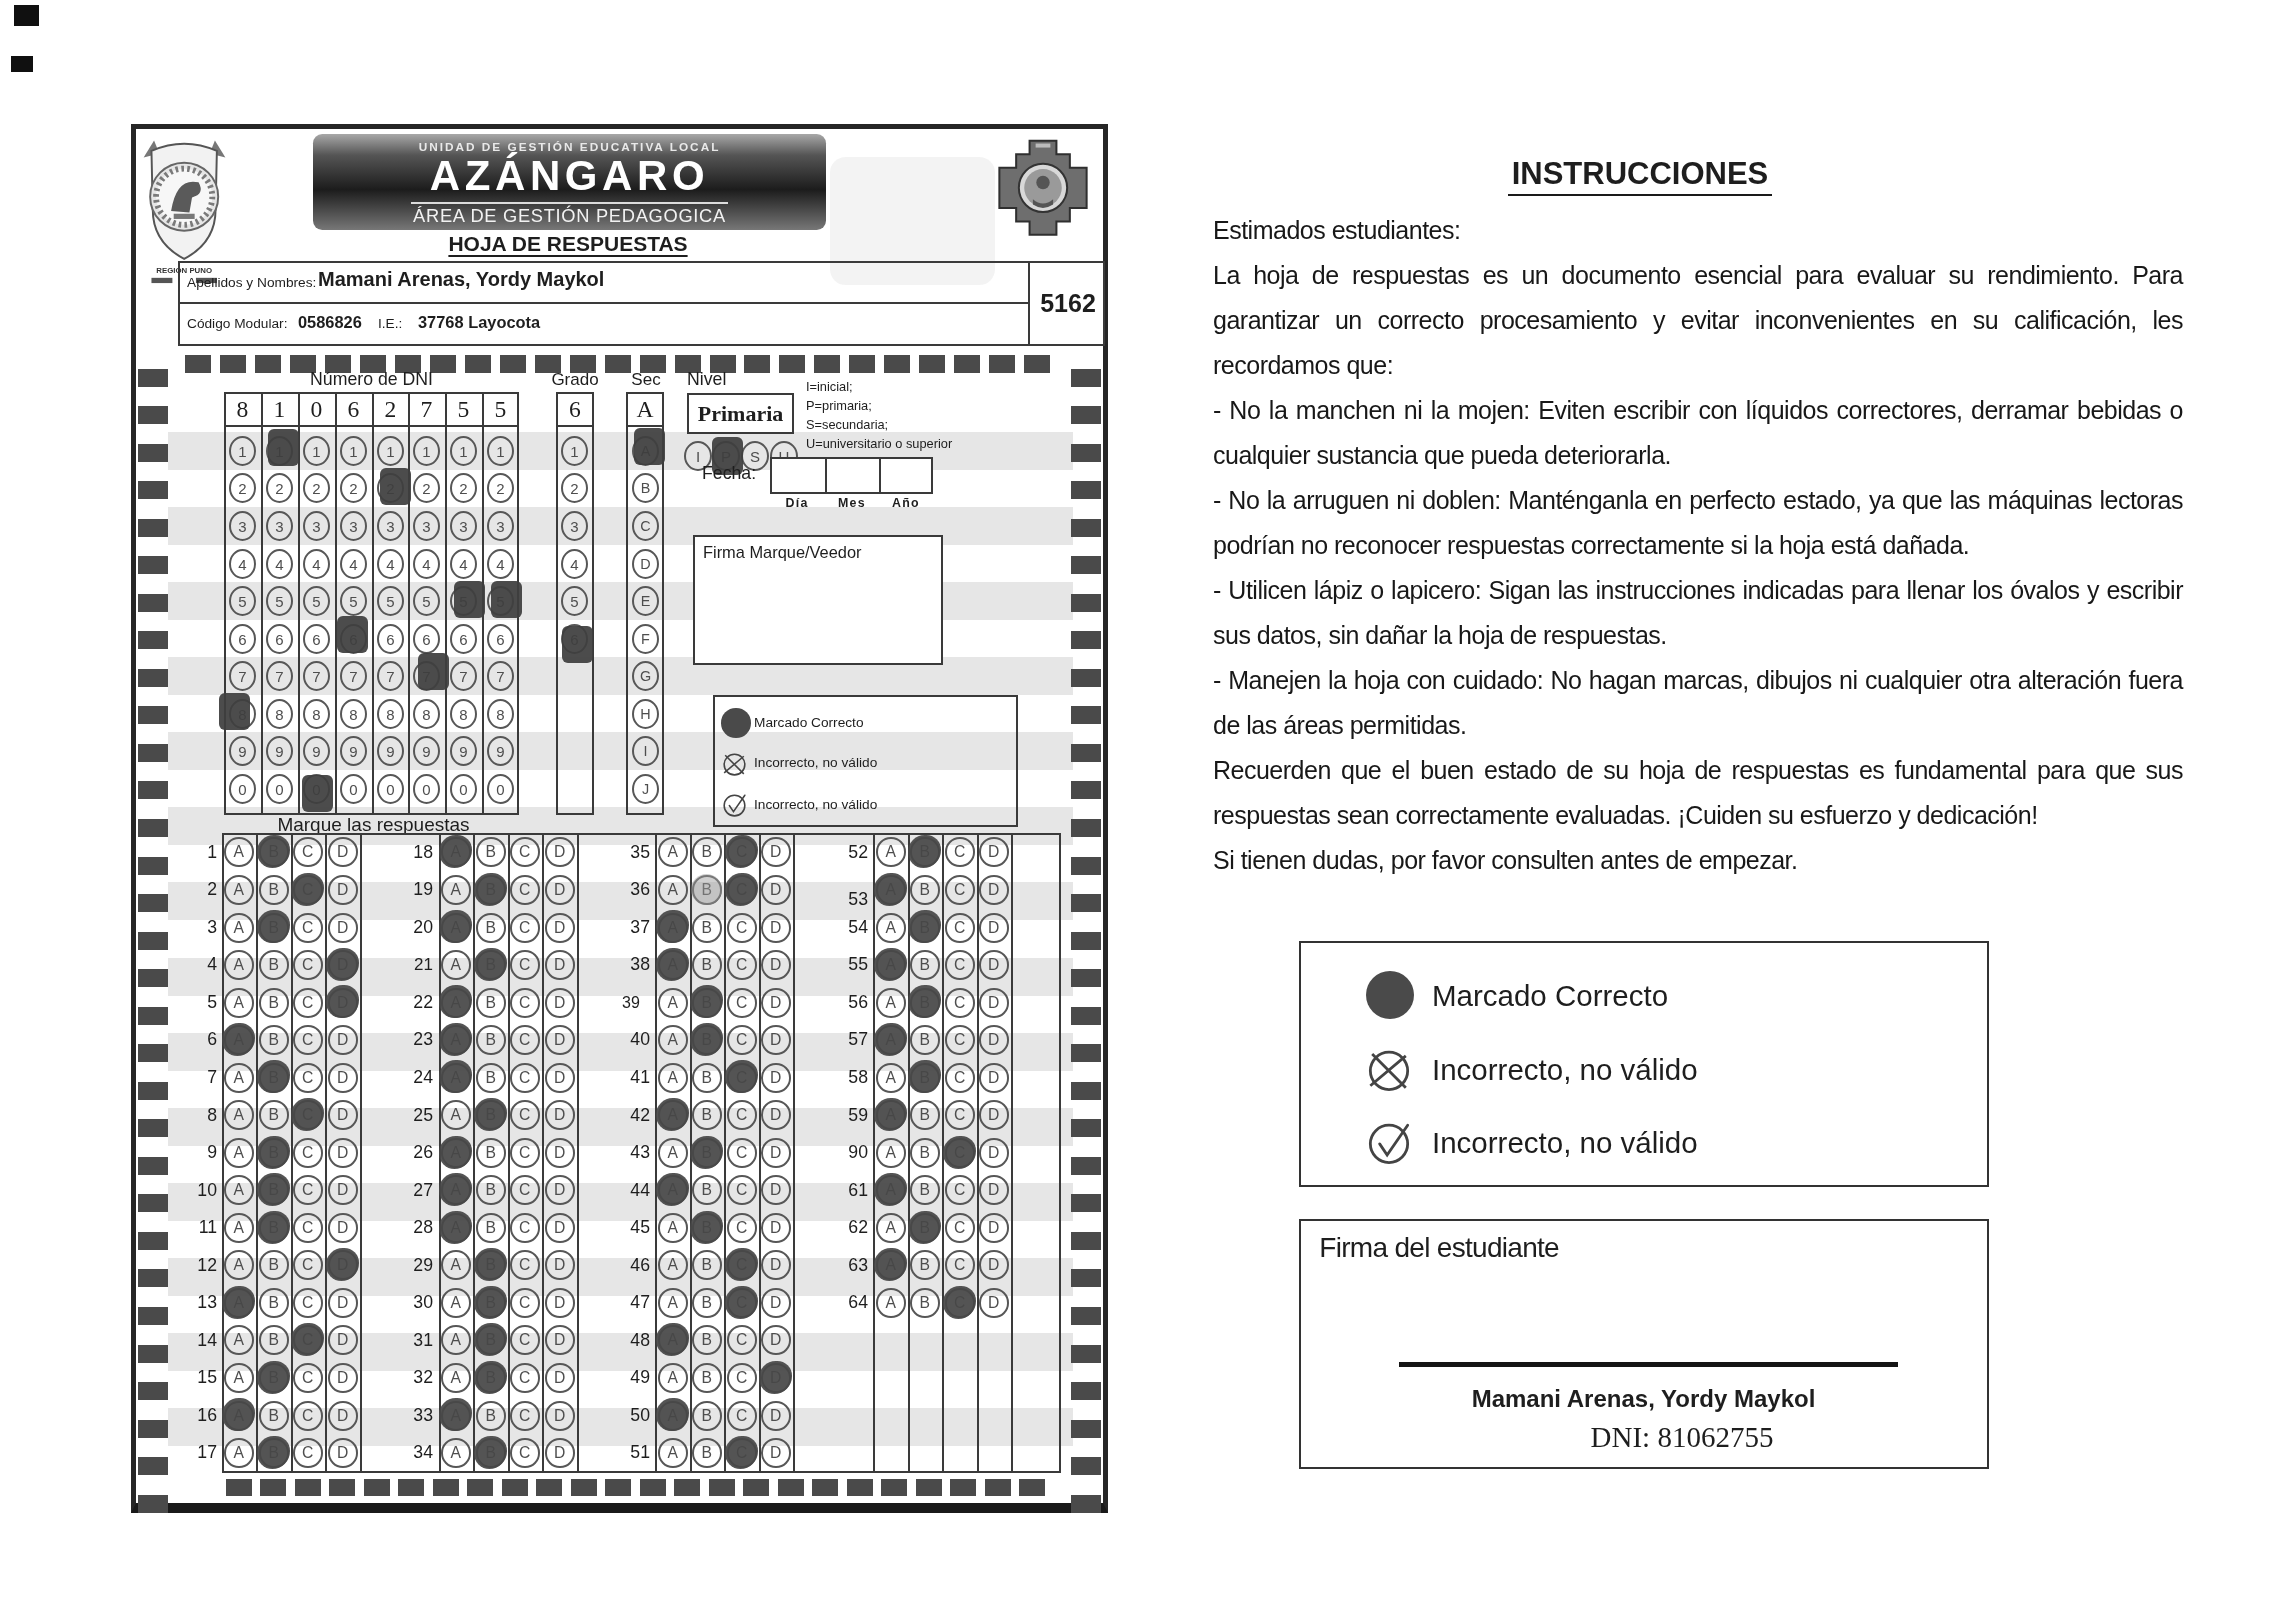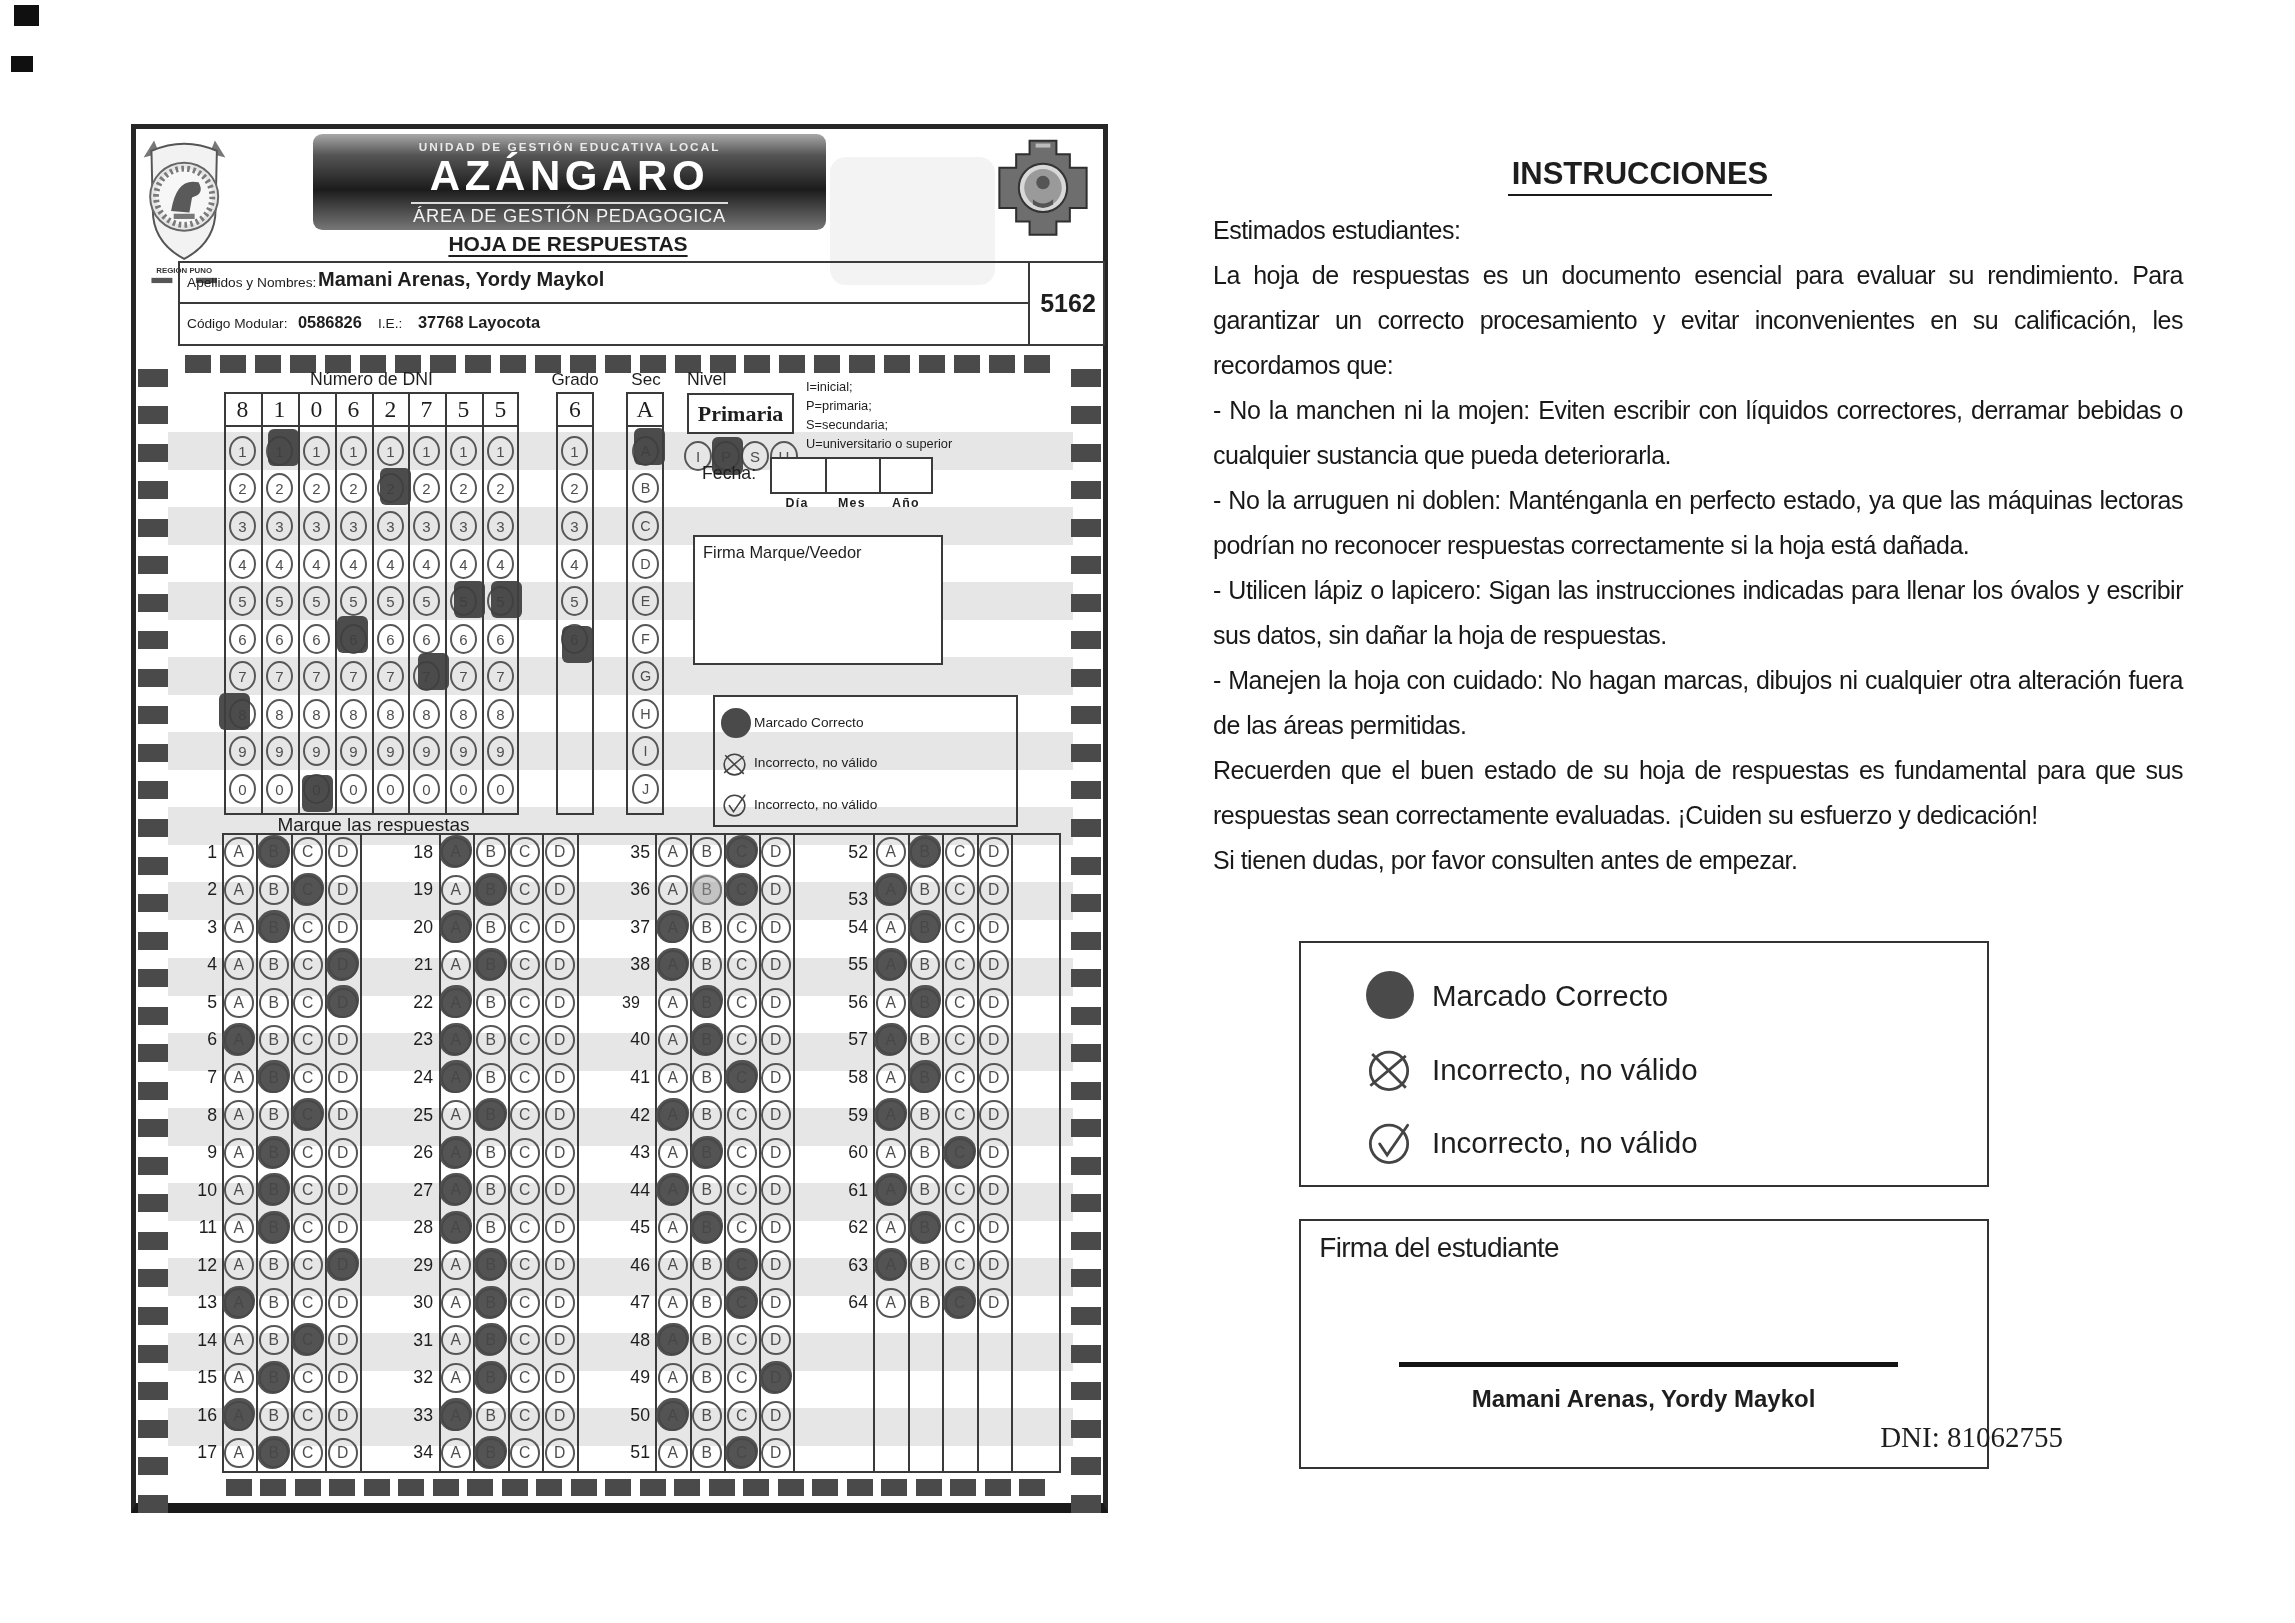--- a/index.html
+++ b/index.html
@@ -68,21 +68,21 @@
       </div>
       <div class="abs " style="left: 131px; top: 35px; width: 524px; height: 35px; font-size: 29.5px; line-height: 35px;">Marcado Correcto</div>
       <div class="abs " style="left: 131px; top: 109px; width: 524px; height: 35px; font-size: 29.5px; line-height: 35px;">Incorrecto, no válido</div>
       <div class="abs " style="left: 131px; top: 182px; width: 524px; height: 35px; font-size: 29.5px; line-height: 35px;">Incorrecto, no válido</div>
     </div>
 
   <div class="abs rbox" style="left:1299px;top:1219px;width:690px;height:250px;">
     <div class="abs" style="left:18.3px;top:10.5px;font-size:28px;letter-spacing:-0.7px;">Firma  del estudiante</div>
     <div class="abs sigline" style="left:98px;top:141px;width:499px;height:4.6px;"></div>
     <div class="abs b" style="left:0;top:164px;width:685px;text-align:center;font-size:24px;">Mamani Arenas, Yordy Maykol</div>
-    <div class="abs ser" style="left:0;top:200px;width:762px;text-align:right;font-size:29px;">DNI: 81062755</div>
+    <div class="abs ser" style="left:0;top:200px;width:762px;text-align:center;font-size:29px;">DNI: 81062755</div>
   </div>
 
 <div class="abs ink" style="left: 14.4px; top: 5.2px; width: 25px; height: 21px;"></div>
     <div class="abs ink" style="left: 10.5px; top: 56px; width: 22px; height: 15.7px;"></div>
     <div class="abs frame" style="left: 131px; top: 124px; width: 977px; height: 1389px;"></div>
     <div class="abs stripe" style="left: 168px; top: 432px; width: 905px; height: 38px;"></div>
     <div class="abs stripe" style="left: 168px; top: 507px; width: 905px; height: 38px;"></div>
     <div class="abs stripe" style="left: 168px; top: 582px; width: 905px; height: 38px;"></div>
     <div class="abs stripe" style="left: 168px; top: 657px; width: 905px; height: 38px;"></div>
     <div class="abs stripe" style="left: 168px; top: 732px; width: 905px; height: 38px;"></div>
@@ -786,21 +786,21 @@
     <div class="abs bub" style="left: 910px; top: 1063px; width: 29.5px; height: 29.5px; font-size: 15.7px;">B</div>
     <div class="abs bub" style="left: 945px; top: 1063px; width: 29.5px; height: 29.5px; font-size: 15.7px;">C</div>
     <div class="abs bub" style="left: 979px; top: 1063px; width: 29.5px; height: 29.5px; font-size: 15.7px;">D</div>
     <div class="abs dot" style="left: 908px; top: 1060px; width: 33px; height: 33px;"></div>
     <div class="abs " style="left: 830px; top: 1105px; width: 38px; height: 21px; font-size: 17.7px; line-height: 21px; text-align: right;">59</div>
     <div class="abs bub" style="left: 876px; top: 1100px; width: 29.5px; height: 29.5px; font-size: 15.7px;">A</div>
     <div class="abs bub" style="left: 910px; top: 1100px; width: 29.5px; height: 29.5px; font-size: 15.7px;">B</div>
     <div class="abs bub" style="left: 945px; top: 1100px; width: 29.5px; height: 29.5px; font-size: 15.7px;">C</div>
     <div class="abs bub" style="left: 979px; top: 1100px; width: 29.5px; height: 29.5px; font-size: 15.7px;">D</div>
     <div class="abs dot" style="left: 874px; top: 1098px; width: 33px; height: 33px;"></div>
-    <div class="abs " style="left: 830px; top: 1142px; width: 38px; height: 21px; font-size: 17.7px; line-height: 21px; text-align: right;">60</div>
+    <div class="abs " style="left: 830px; top: 1142px; width: 38px; height: 21px; font-size: 17.7px; line-height: 21px; text-align: right;">90</div>
     <div class="abs bub" style="left: 876px; top: 1138px; width: 29.5px; height: 29.5px; font-size: 15.7px;">A</div>
     <div class="abs bub" style="left: 910px; top: 1138px; width: 29.5px; height: 29.5px; font-size: 15.7px;">B</div>
     <div class="abs bub" style="left: 945px; top: 1138px; width: 29.5px; height: 29.5px; font-size: 15.7px;">C</div>
     <div class="abs bub" style="left: 979px; top: 1138px; width: 29.5px; height: 29.5px; font-size: 15.7px;">D</div>
     <div class="abs dot" style="left: 943px; top: 1136px; width: 33px; height: 33px;"></div>
     <div class="abs " style="left: 830px; top: 1180px; width: 38px; height: 21px; font-size: 17.7px; line-height: 21px; text-align: right;">61</div>
     <div class="abs bub" style="left: 876px; top: 1175px; width: 29.5px; height: 29.5px; font-size: 15.7px;">A</div>
     <div class="abs bub" style="left: 910px; top: 1175px; width: 29.5px; height: 29.5px; font-size: 15.7px;">B</div>
     <div class="abs bub" style="left: 945px; top: 1175px; width: 29.5px; height: 29.5px; font-size: 15.7px;">C</div>
     <div class="abs bub" style="left: 979px; top: 1175px; width: 29.5px; height: 29.5px; font-size: 15.7px;">D</div>

